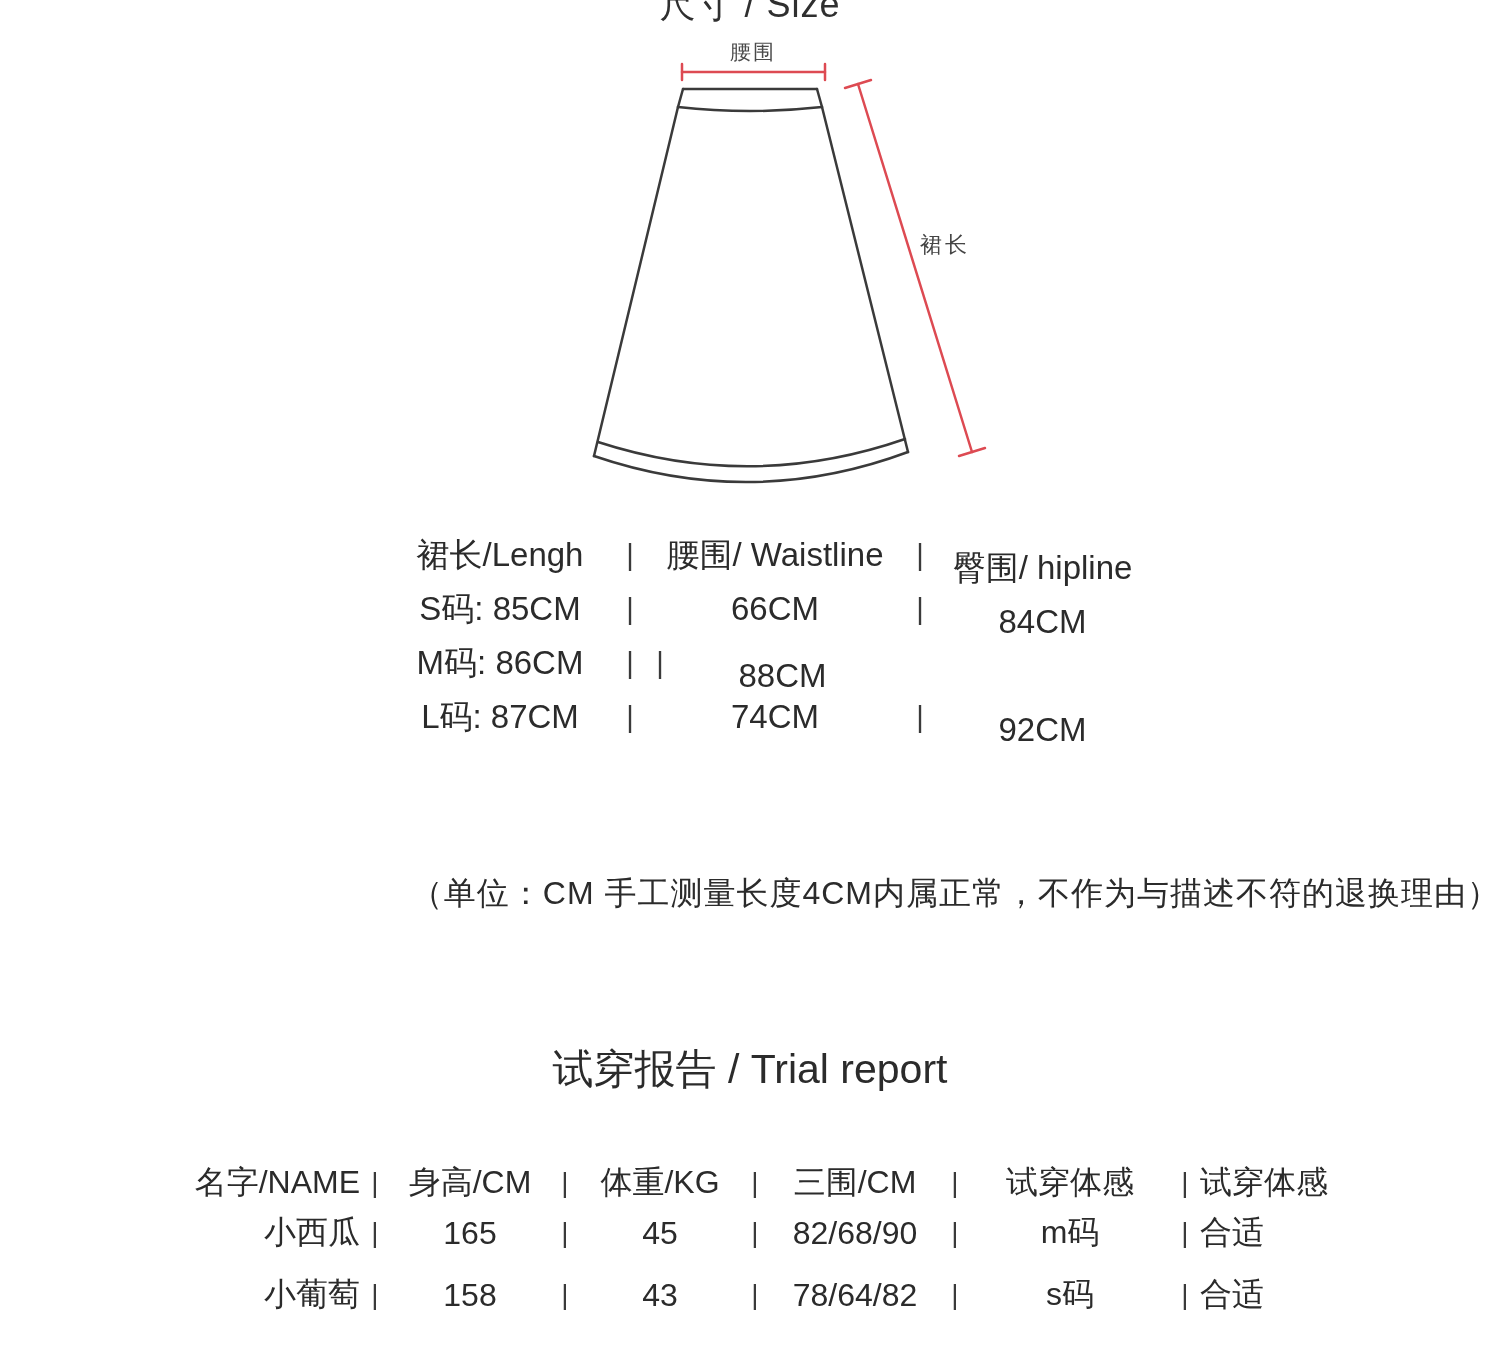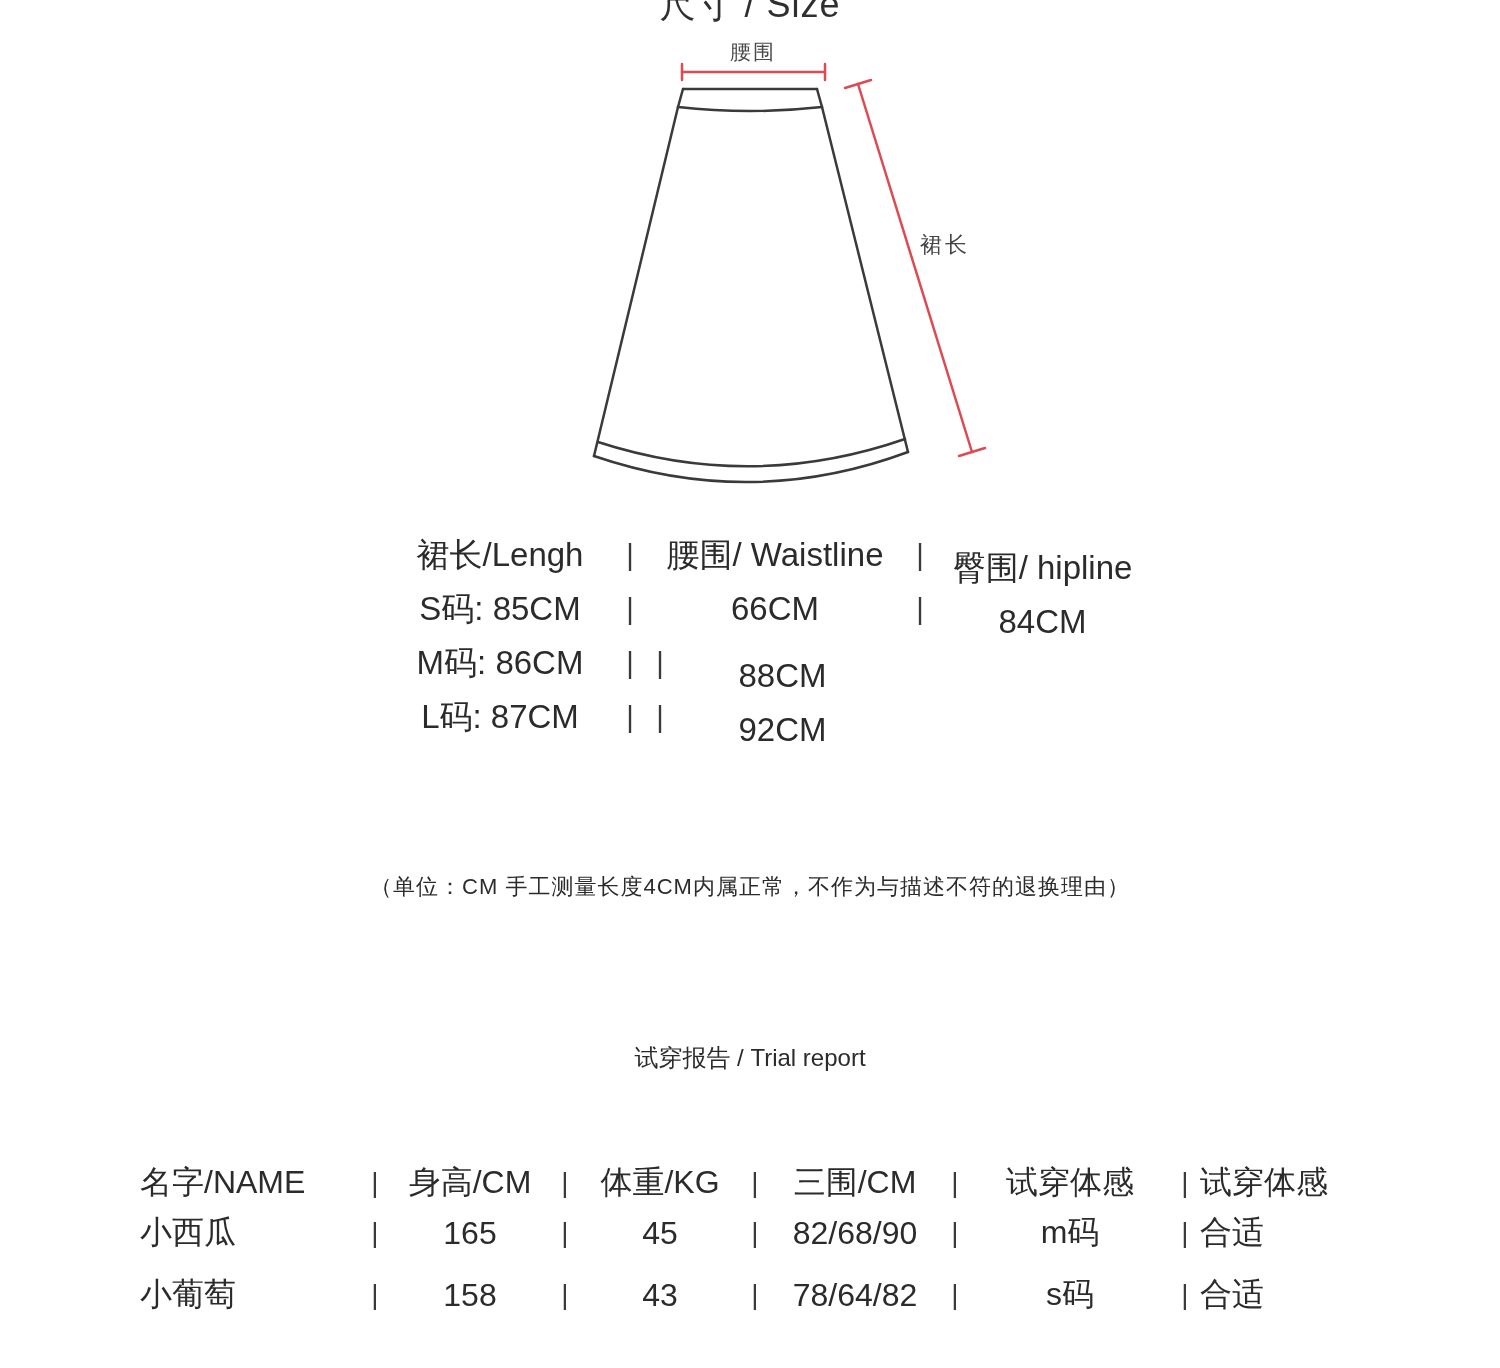--- a/index.html
+++ b/index.html
@@ -21,35 +21,35 @@
   
   .size-table { position:absolute; top:528px; left:385px; }
   .srow { display:flex; align-items:center; height:54px; font-size:33px; color:#2b2b2b; }
   .srow .c1 { width:230px; text-align:center; white-space:pre; }
   .srow .c2 { width:260px; text-align:center; white-space:pre; }
   .srow .c3 { width:215px; text-align:center; white-space:pre;margin-top:26px; }
   .srow .sep { width:30px; text-align:center; font-size:29px; color:#3a3a3a; }
 
   .note {
     position:absolute; top:872px; left:0; width:100%;
-    text-align:center; font-size:22px; letter-spacing:1px; color:#2b2b2b;
+    text-align:right; font-size:32px; letter-spacing:1px; color:#2b2b2b;
   }
 
   .trial-title {
     position:absolute; top:1042px; left:0; width:100%;
-    text-align:center; font-size:24px; color:#2b2b2b;
+    text-align:center; font-size:41px; color:#2b2b2b;
   }
 
   
   .trial-table { position:absolute; top:1160px; left:140px; }
   .trow { display:flex; align-items:center; font-size:32px; color:#2b2b2b; }
   .trow.header { height:46px; margin-bottom:6px; }
   .trow.r1 { height:42px; }
   .trow.r2 { height:42px; margin-top:20px; }
-  .trow .t1 { width:220px; text-align:left; white-space:pre; }
+  .trow .t1 { width:220px; text-align:right; white-space:pre; }
   .trow .t2 { width:160px; text-align:center; white-space:pre; }
   .trow .t3 { width:160px; text-align:center; white-space:pre; }
   .trow .t4 { width:170px; text-align:center; white-space:pre; }
   .trow .t5 { width:200px; text-align:center; white-space:pre; }
   .trow .t6 { width:160px; text-align:left; white-space:pre; }
   .trow .sep { width:30px; text-align:center; font-size:28px; color:#3a3a3a; }
 </style>
 </head>
 <body>
 
@@ -98,20 +98,21 @@
   </div>
   <div class="srow">
     <span class="c1">M码: 86CM</span>
     <span class="sep">|</span>
     <span class="sep">|</span>
     <span class="c3">88CM</span>
   </div>
   <div class="srow">
     <span class="c1">L码: 87CM</span>
     <span class="sep">|</span>
+    <span class="c2">74CM</span>
     <span class="sep">|</span>
     <span class="c3">92CM</span>
   </div>
 </div>
 
 <div class="note">（单位：CM 手工测量长度4CM内属正常，不作为与描述不符的退换理由）</div>
 
 <div class="trial-title">试穿报告 / Trial report</div>
 
 <div class="trial-table">

